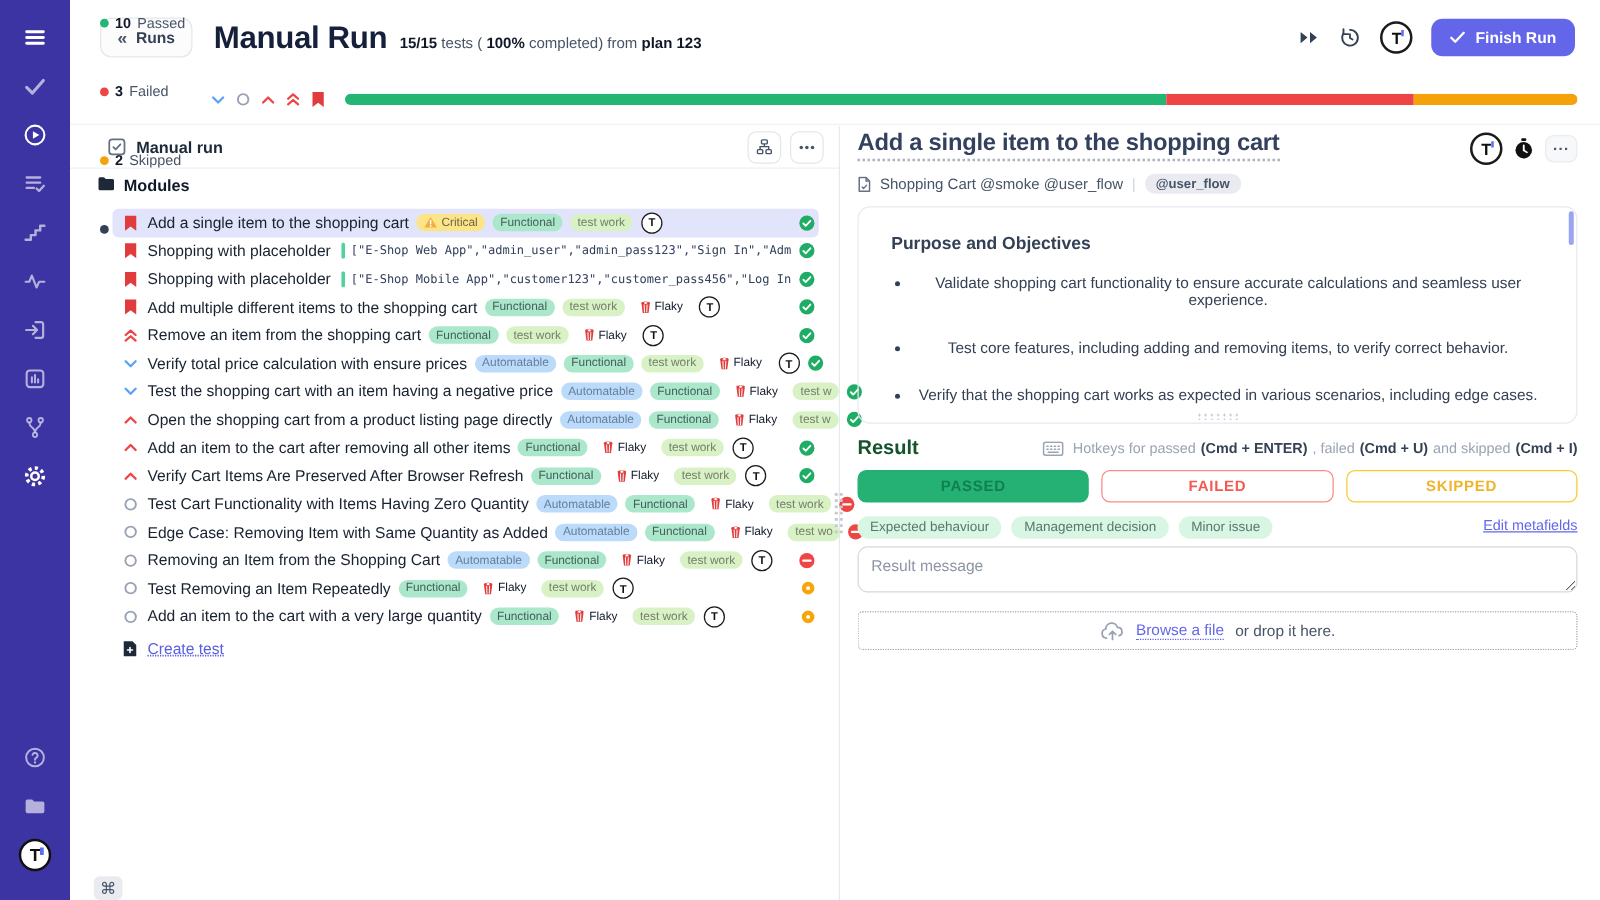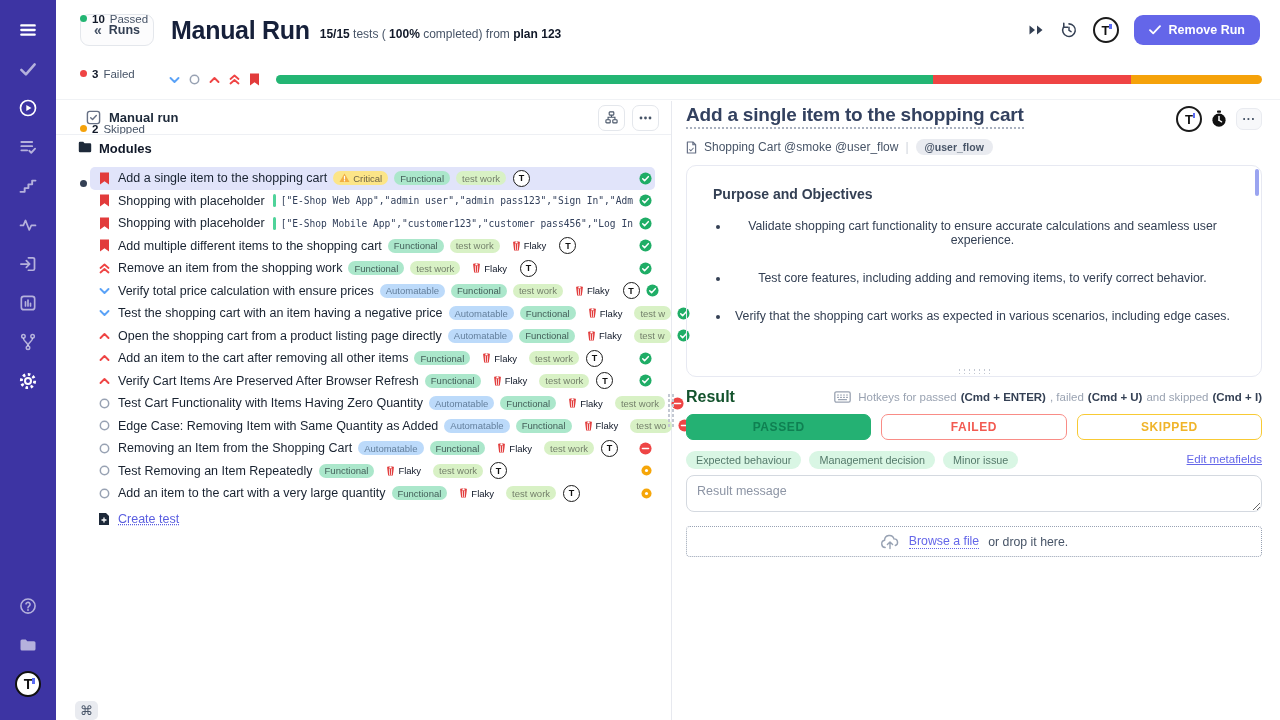--- a/index.html
+++ b/index.html
@@ -97,21 +97,21 @@
   .d-title { font-size:19px; font-weight:700; color:#33415f; border-bottom:2px dotted #aab2c0;
     padding-bottom:1px; letter-spacing:-0.2px; }
   .d-ticons { margin-left:auto; display:flex; align-items:center; gap:9px; padding-top:2px; }
   .d-more { width:26px; height:22px; border:1px solid #e9ebf0; background:#f7f8fa; border-radius:7px;
     display:flex; align-items:center; justify-content:center; color:#475467; font-weight:800; cursor:pointer;
     font-size:12px; letter-spacing:1px; padding-bottom:6px; }
   .d-tagrow { display:flex; align-items:center; gap:7px; margin-top:7px; }
   .d-path { font-size:12px; color:#475467; }
   .d-sep { color:#cfd4dc; font-size:12px; }
   .d-pill { background:#e9ebf0; border-radius:9px; padding:2px 9px; font-size:10.5px; font-weight:700; color:#475467; }
-  .d-card { margin-top:10px; height:212px; border:1px solid #e7e9f2; border-radius:10px;
+  .d-card { margin-top:10px; height:174px; border:1px solid #e7e9f2; border-radius:10px;
     padding:20px 26px 0; position:relative; overflow:hidden; }
   .d-card h3 { font-size:14px; font-weight:700; color:#344054; margin-bottom:17px; }
   .d-card ul { list-style:disc; padding-left:17px; color:#667085;text-align:center; }
   .d-card li { font-size:12.3px; color:#344054; margin-bottom:24px; }
   .card-thumb { position:absolute; right:2px; top:3px; width:4px; height:27px; border-radius:3px;
     background:#9aa4f0; cursor:pointer; }
   .card-grip { position:absolute; left:50%; bottom:2px; transform:translateX(-50%); width:34px; height:6px;
     background-image:radial-gradient(#c3c8d2 1px, transparent 1.1px); background-size:5px 4px; cursor:row-resize; }
   .d-resultrow { margin-top:11px; display:flex; align-items:center; }
   .d-result-h { font-size:16px; font-weight:800; color:#14532d; }
@@ -244,21 +244,21 @@
             <path d="M10 3.2a7 7 0 1 1-6.2 3.7" stroke="#344054" stroke-width="1.7" stroke-linecap="round"></path>
             <path d="M4.2 2.6v4.4h4.4" stroke="#344054" stroke-width="1.7" stroke-linecap="round" stroke-linejoin="round"></path>
             <path d="M10 7v3.4l2.3 1.4" stroke="#344054" stroke-width="1.6" stroke-linecap="round"></path>
           </svg>
       </span>
       <span class="avatar26">T</span>
       <button class="finish-btn">
         <svg width="12" height="10" viewBox="0 0 12 10">
             <path d="M1 5.2l3.2 3.2L11 1.2" stroke="#fff" stroke-width="1.8" fill="none" stroke-linecap="round" stroke-linejoin="round"></path>
           </svg>
-        <span>Remove Run</span>
+        <span>Finish Run</span>
       </button>
     </div>
   </div>
 
   <div class="statsbar">
     <span id="stats">
         <span class="stat">
      <span class="dot" style="background:#23b573"></span>
      <span class="num">10</span>
           <span class="lb">Passed</span>
@@ -445,21 +445,21 @@
                   <path d="M4 7.3l2 2 4-4.3" stroke="#fff" stroke-width="1.6" fill="none" stroke-linecap="round" stroke-linejoin="round"></path>
                 </svg>
               </span>
   </div>
             <div class="row">
     <span class="pr">
                 <svg width="11" height="11" viewBox="0 0 11 11" fill="none">
                   <path d="M1.5 5L5.5 1.5 9.5 5M1.5 9.5L5.5 6l4 3.5" stroke="#ef4444" stroke-width="1.8" stroke-linecap="round" stroke-linejoin="round"></path>
                 </svg>
               </span>
-    <span class="rt">Remove an item from the shopping work</span>
+    <span class="rt">Remove an item from the shopping cart</span>
     <span class="badge b-functional">
                 <span>Functional</span>
               </span>
               <span class="badge b-testwork">
                 <span>test work</span>
               </span>
               <span class="badge b-flaky">
                 <svg width="9" height="10" viewBox="0 0 10 11">
                   <circle cx="2.6" cy="1.8" r="1.4" fill="#e23b3b"></circle>
                   <circle cx="7.4" cy="1.8" r="1.4" fill="#e23b3b"></circle>

